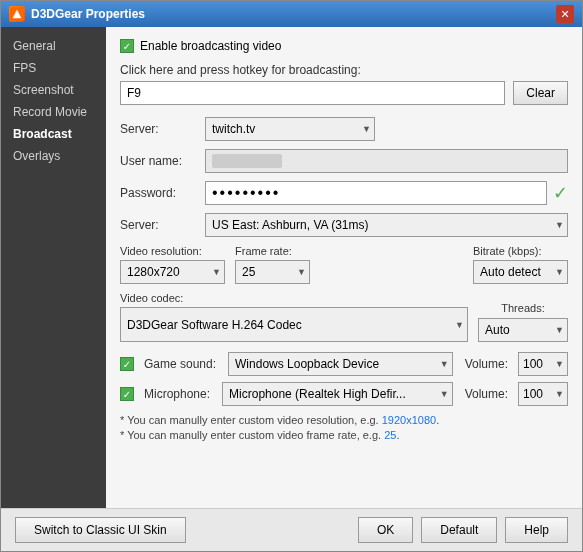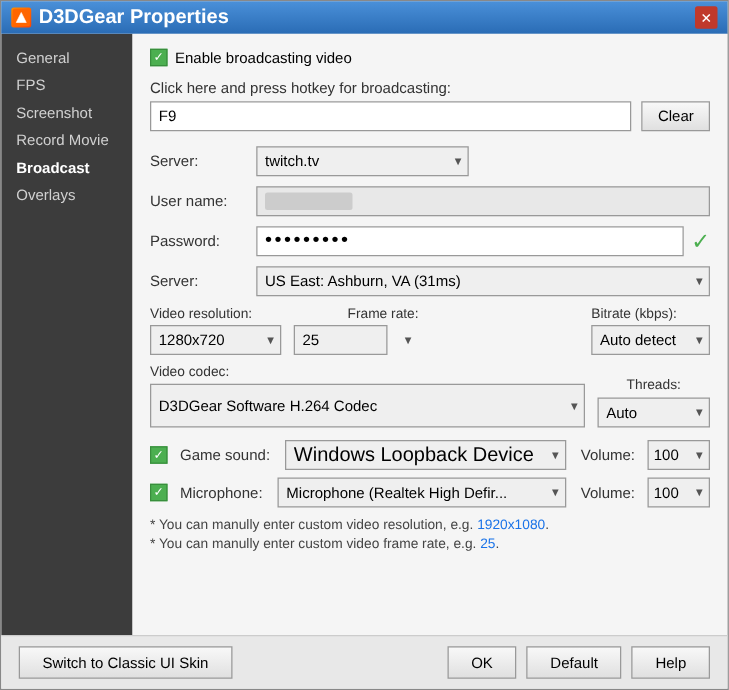--- a/index.html
+++ b/index.html
@@ -45,21 +45,21 @@
       height: 16px;
       background: linear-gradient(135deg, #ff8c00, #ff4500);
       border-radius: 2px;
       display: flex;
       align-items: center;
       justify-content: center;
       font-size: 10px;
     }
 
     .title-text {
-      font-size: 16px;
+      font-size: 12px;
       font-weight: bold;
     }
 
     .close-btn {
       background: #c0392b;
       color: white;
       border: none;
       width: 18px;
       height: 18px;
       cursor: pointer;
@@ -352,21 +352,21 @@
         <div style="display:flex;flex-direction:column;gap:3px;">
           <label style="font-size:11px;color:#333;">Video resolution:</label>
           <div class="select-with-arrow">
             <select style="min-width:105px; height:24px; border:1px solid #999; font-size:12px; padding:0 20px 0 6px; appearance:none;">
               <option>1280x720</option>
               <option>1920x1080</option>
             </select>
           </div>
         </div>
         <div style="display:flex;flex-direction:column;gap:3px;">
-          <label style="font-size:11px;color:#333;margin-left:43px;">Frame rate:</label>
+          <label style="font-size:11px;color:#333;">Frame rate:</label>
           <div class="select-with-arrow">
             <select style="min-width:75px; height:24px; border:1px solid #999; font-size:12px; padding:0 20px 0 6px; appearance:none;">
               <option>25</option>
               <option>30</option>
             </select>
           </div>
         </div>
         <div style="display:flex;flex-direction:column;gap:3px;margin-left:auto;">
           <label style="font-size:11px;color:#333;">Bitrate (kbps):</label>
           <div class="select-with-arrow">
@@ -395,21 +395,21 @@
               <option>1</option>
             </select>
           </div>
         </div>
       </div>
 
       <div class="audio-row">
         <div class="checkbox-green" style="flex-shrink:0;">✓</div>
         <span style="margin-left:4px;margin-right:6px;white-space:nowrap;color:#333;font-size:12px;">Game sound:</span>
         <div class="select-with-arrow" style="flex:1;">
-          <select style="width:100%; height:24px; border:1px solid #999; font-size:16px; padding:0 12px 0 6px; appearance:none;">
+          <select style="width:100%; height:24px; border:1px solid #999; font-size:12px; padding:0 12px 0 6px; appearance:none;">
             <option>Windows Loopback Device</option>
           </select>
         </div>
         <span style="margin-left:6px;font-size:12px;color:#333;white-space:nowrap;">Volume:</span>
         <div class="select-with-arrow" style="margin-left:4px;">
           <select style="width:50px; height:24px; border:1px solid #999; font-size:12px; padding:0 4px; appearance:none;">
             <option>100</option>
           </select>
         </div>
       </div>

